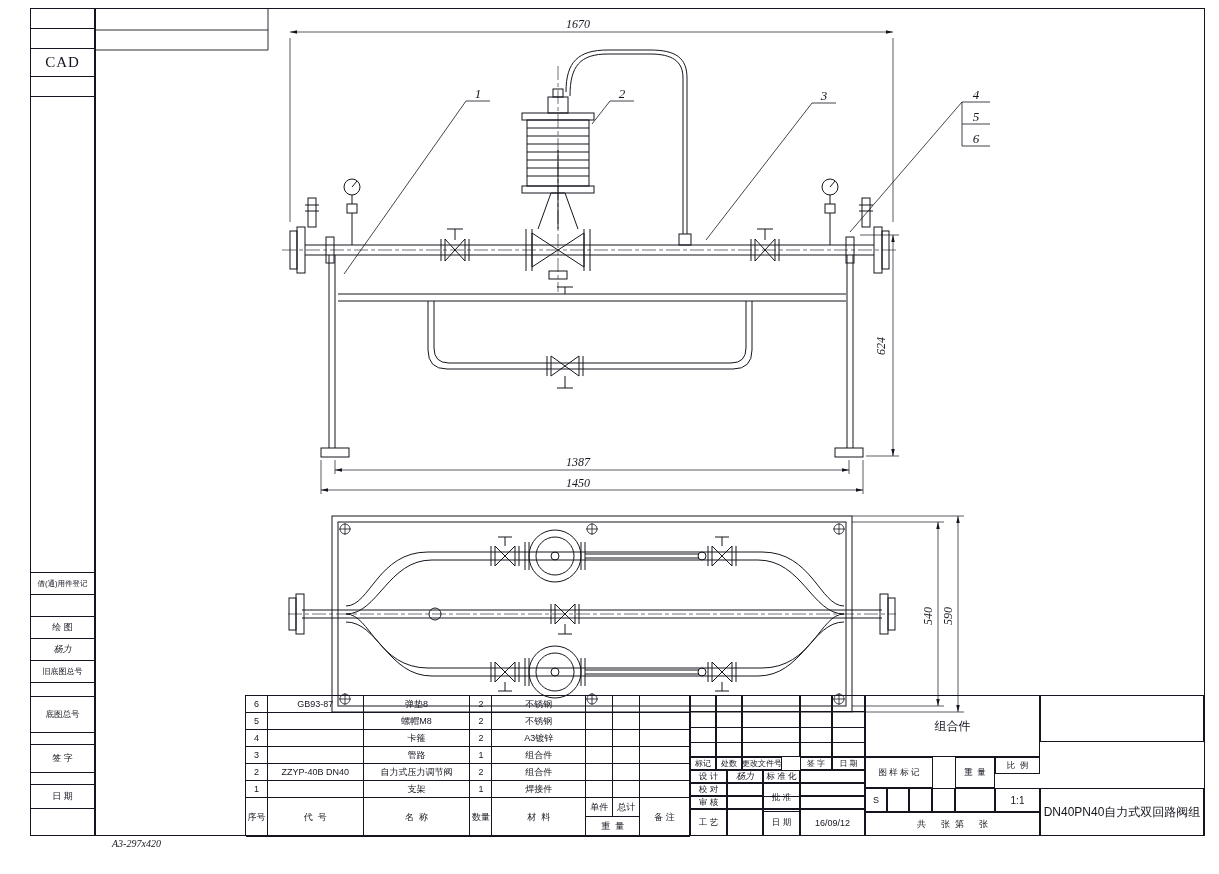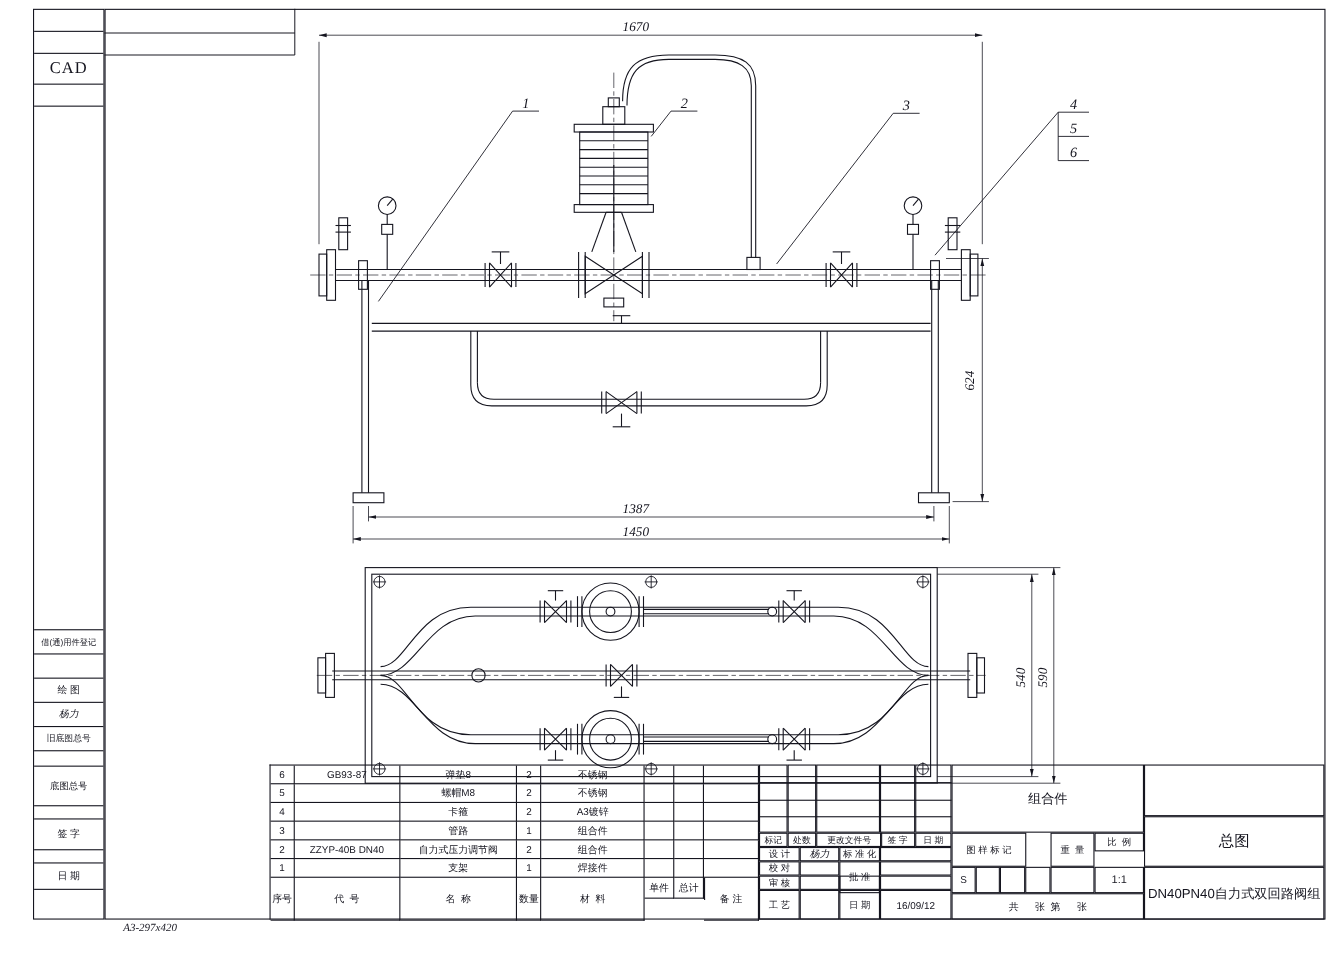--- a/index.html
+++ b/index.html
@@ -419,42 +419,42 @@
       <div class="bc cw6"></div>
       <div class="bc cw7"></div>
       <div class="bc cw8"></div>
     </div>
     <div style="display:flex;height:39px">
       <div class="bc cw1">序号</div>
       <div class="bc cw2" style="white-space:pre">代  号</div>
       <div class="bc cw3" style="white-space:pre">名  称</div>
       <div class="bc cw4">数量</div>
       <div class="bc cw5" style="white-space:pre">材  料</div>
-      <div style="width:54px;display:flex;flex-direction:row">
+      <div style="width:54px;display:flex;flex-direction:column">
         <div style="display:flex;height:19px">
           <div class="bc" style="width:27px">单件</div>
           <div class="bc" style="width:27px">总计</div>
         </div>
         <div class="bc" style="width:54px;height:20px;white-space:pre">重  量</div>
       </div>
       <div class="bc cw8">备 注</div>
     </div>
   </div>
 
   <div class="tb" style="left:690px;top:695px;width:26px;height:62px"></div>
   <div class="tb" style="left:716px;top:695px;width:26px;height:62px"></div>
   <div class="tb" style="left:742px;top:695px;width:58px;height:62px"></div>
   <div class="tb" style="left:800px;top:695px;width:32px;height:62px"></div>
   <div class="tb" style="left:832px;top:695px;width:33px;height:62px"></div>
   <div class="hl" style="left:690px;top:711px;width:175px"></div>
   <div class="hl" style="left:690px;top:727px;width:175px"></div>
   <div class="hl" style="left:690px;top:742px;width:175px"></div>
   <div class="tb" style="left:690px;top:757px;width:26px;height:13px;font-size:8px">标记</div>
   <div class="tb" style="left:716px;top:757px;width:26px;height:13px;font-size:8px">处数</div>
-  <div class="tb" style="left:742px;top:757px;width:60px;height:13px;font-size:8px">更改文件号</div>
+  <div class="tb" style="left:742px;top:757px;width:40px;height:13px;font-size:8px">更改文件号</div>
   <div class="tb" style="left:800px;top:757px;width:32px;height:13px;font-size:8px">签 字</div>
   <div class="tb" style="left:832px;top:757px;width:33px;height:13px;font-size:8px">日 期</div>
 
   <div class="tb" style="left:690px;top:770px;width:37px;height:13px;font-size:8.5px">设 计</div>
   <div class="tb" style="left:727px;top:770px;width:36px;height:13px;font-size:9px;font-style:italic">杨力</div>
   <div class="tb" style="left:763px;top:770px;width:37px;height:13px;font-size:8.5px">标 准 化</div>
   <div class="tb" style="left:800px;top:770px;width:65px;height:13px"></div>
   <div class="tb" style="left:690px;top:783px;width:37px;height:13px;font-size:8.5px">校 对</div>
   <div class="tb" style="left:727px;top:783px;width:36px;height:13px"></div>
   <div class="tb" style="left:763px;top:783px;width:37px;height:29px;font-size:8.5px">批 准</div>
@@ -474,19 +474,18 @@
   <div class="tb" style="left:995px;top:757px;width:45px;height:17px;font-size:8.5px">比  例</div>
   <div class="tb" style="left:865px;top:788px;width:22px;height:24px;font-size:9px">S</div>
   <div class="tb" style="left:887px;top:788px;width:22px;height:24px"></div>
   <div class="tb" style="left:909px;top:788px;width:23px;height:24px"></div>
   <div class="tb" style="left:932px;top:788px;width:23px;height:24px"></div>
   <div class="tb" style="left:955px;top:788px;width:40px;height:24px"></div>
   <div class="tb" style="left:995px;top:788px;width:45px;height:24px;font-size:10px">1:1</div>
   <div class="tb" style="left:865px;top:812px;width:175px;height:24px;font-size:9px">共      张  第      张</div>
 
   <div class="tb" style="left:1040px;top:695px;width:164px;height:47px"></div>
-  <div class="tb" style="left:1040px;top:742px;width:164px;height:46px;font-size:14px">总图</div>
   <div class="tb" style="left:1040px;top:788px;width:164px;height:48px;font-size:12px">DN40PN40自力式双回路阀组</div>
 
   <div class="sheetnote">A3-297x420</div>
 
 
 </div>
 
 </body></html>

